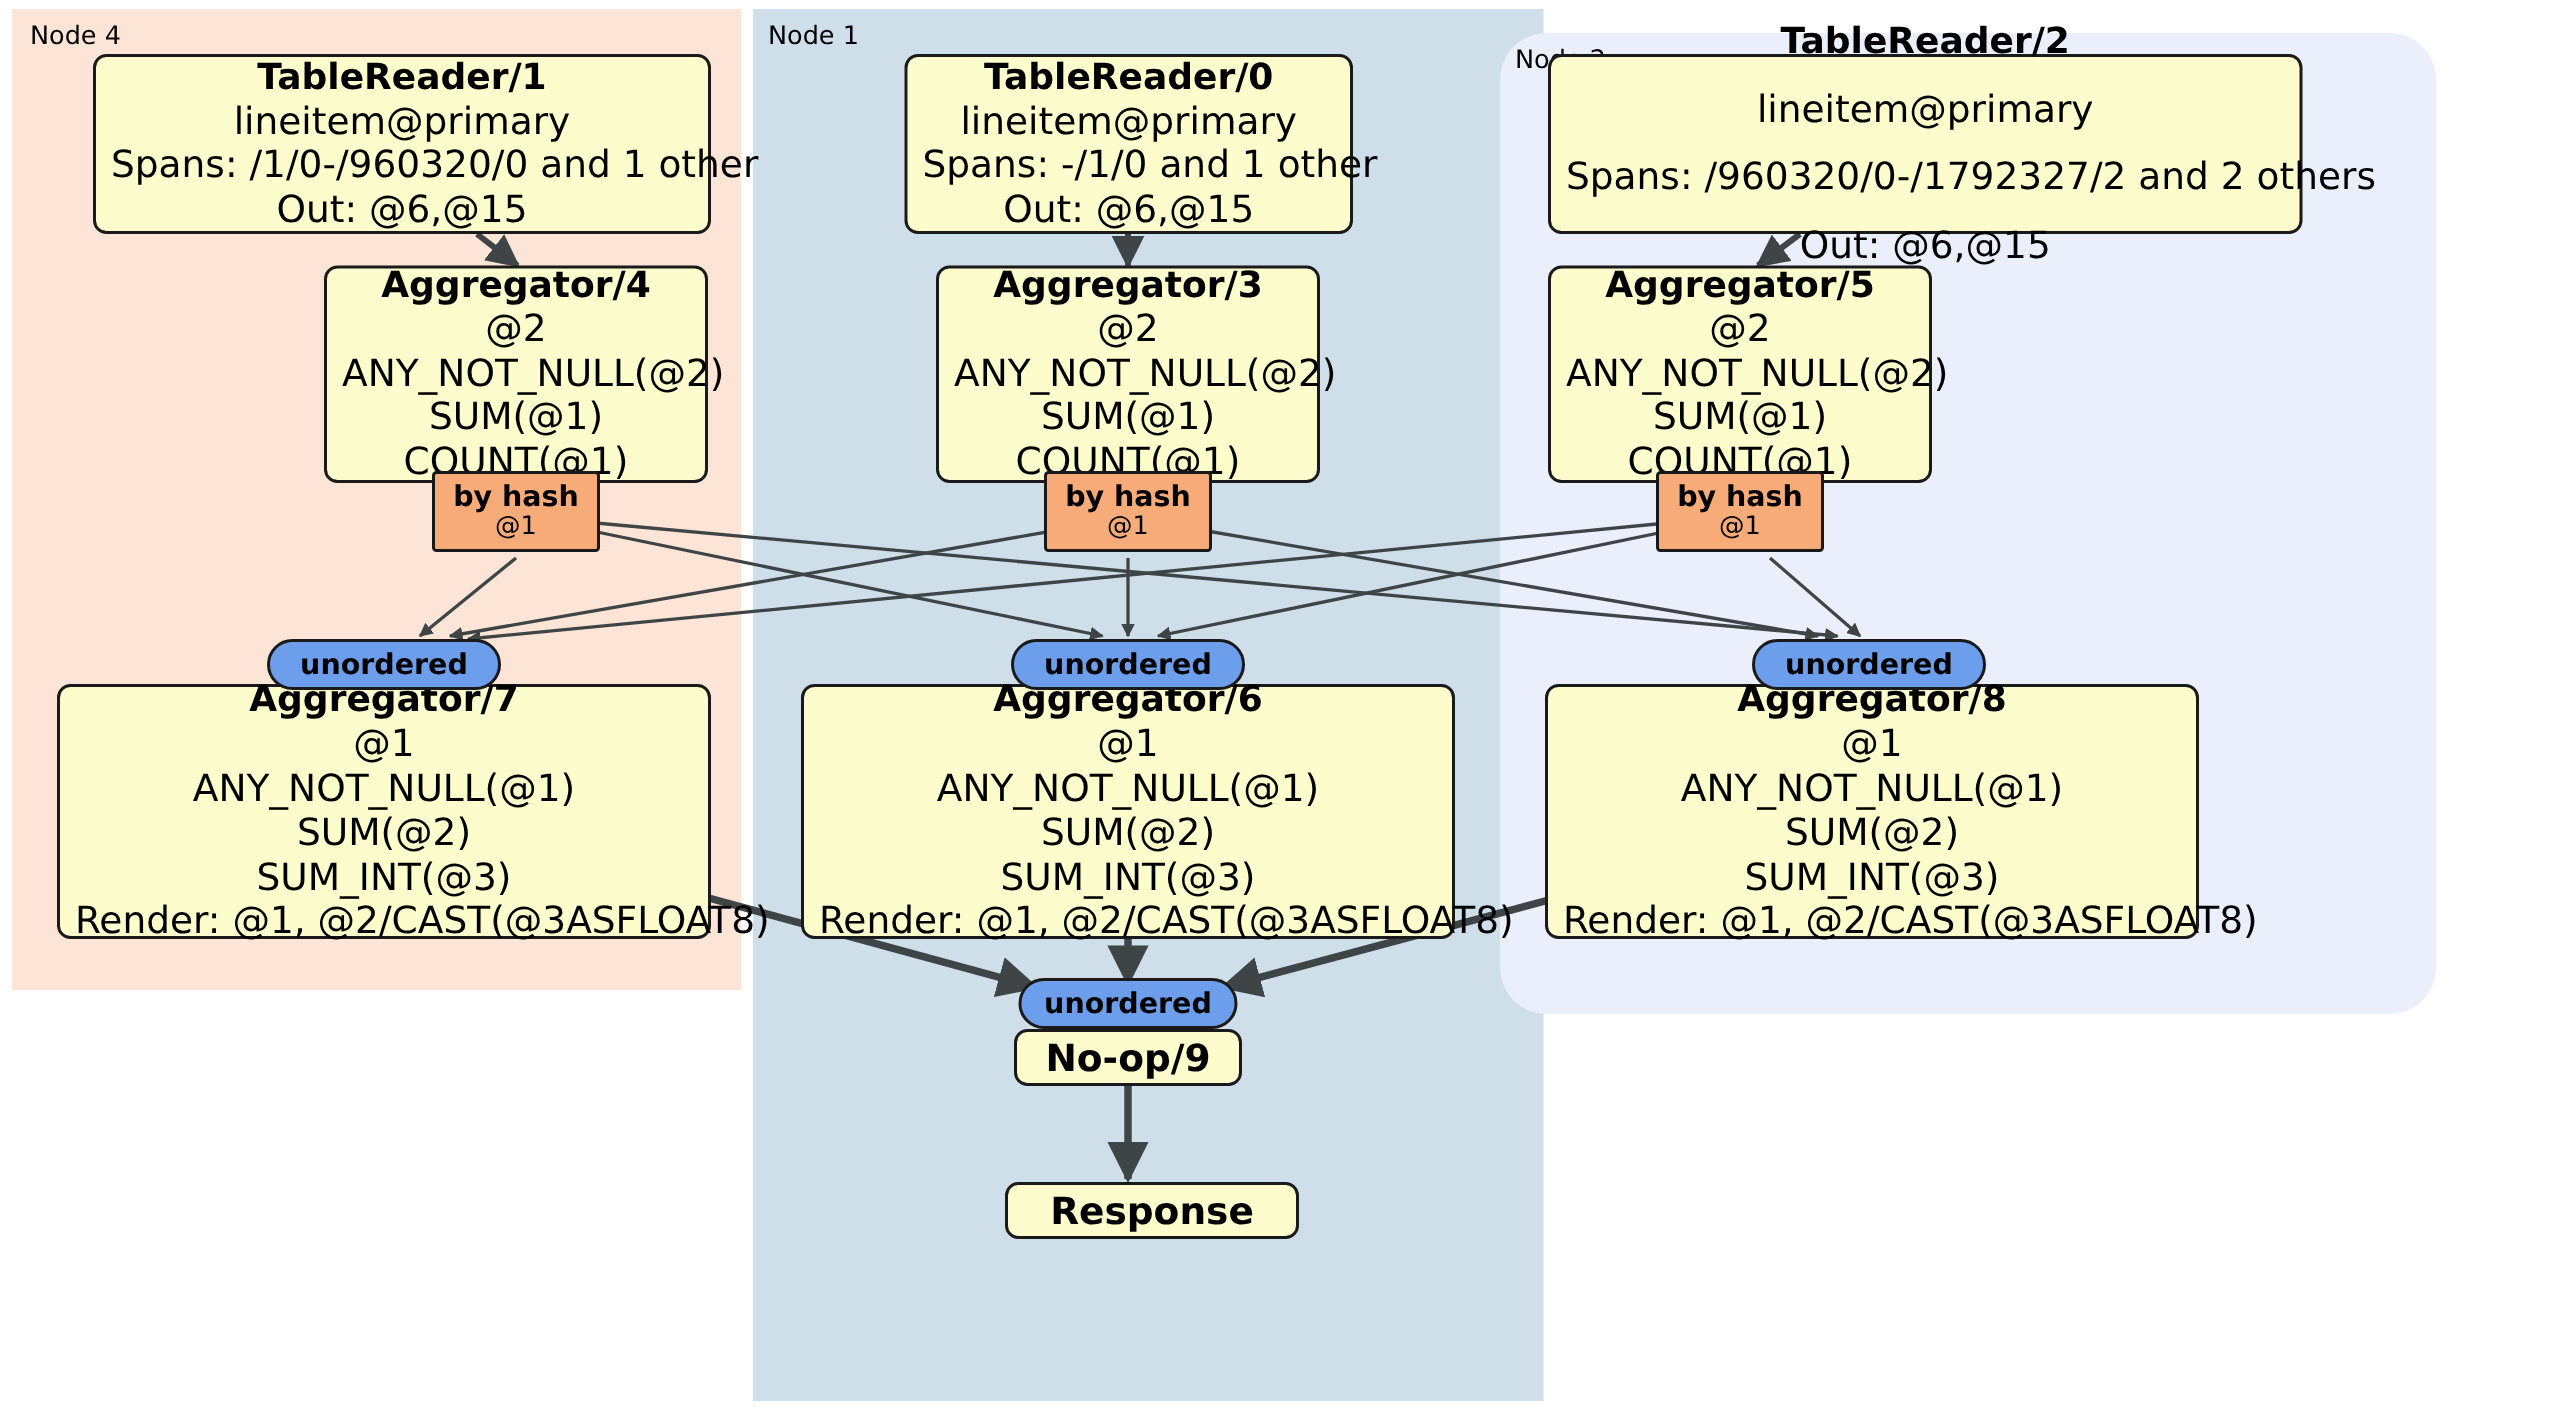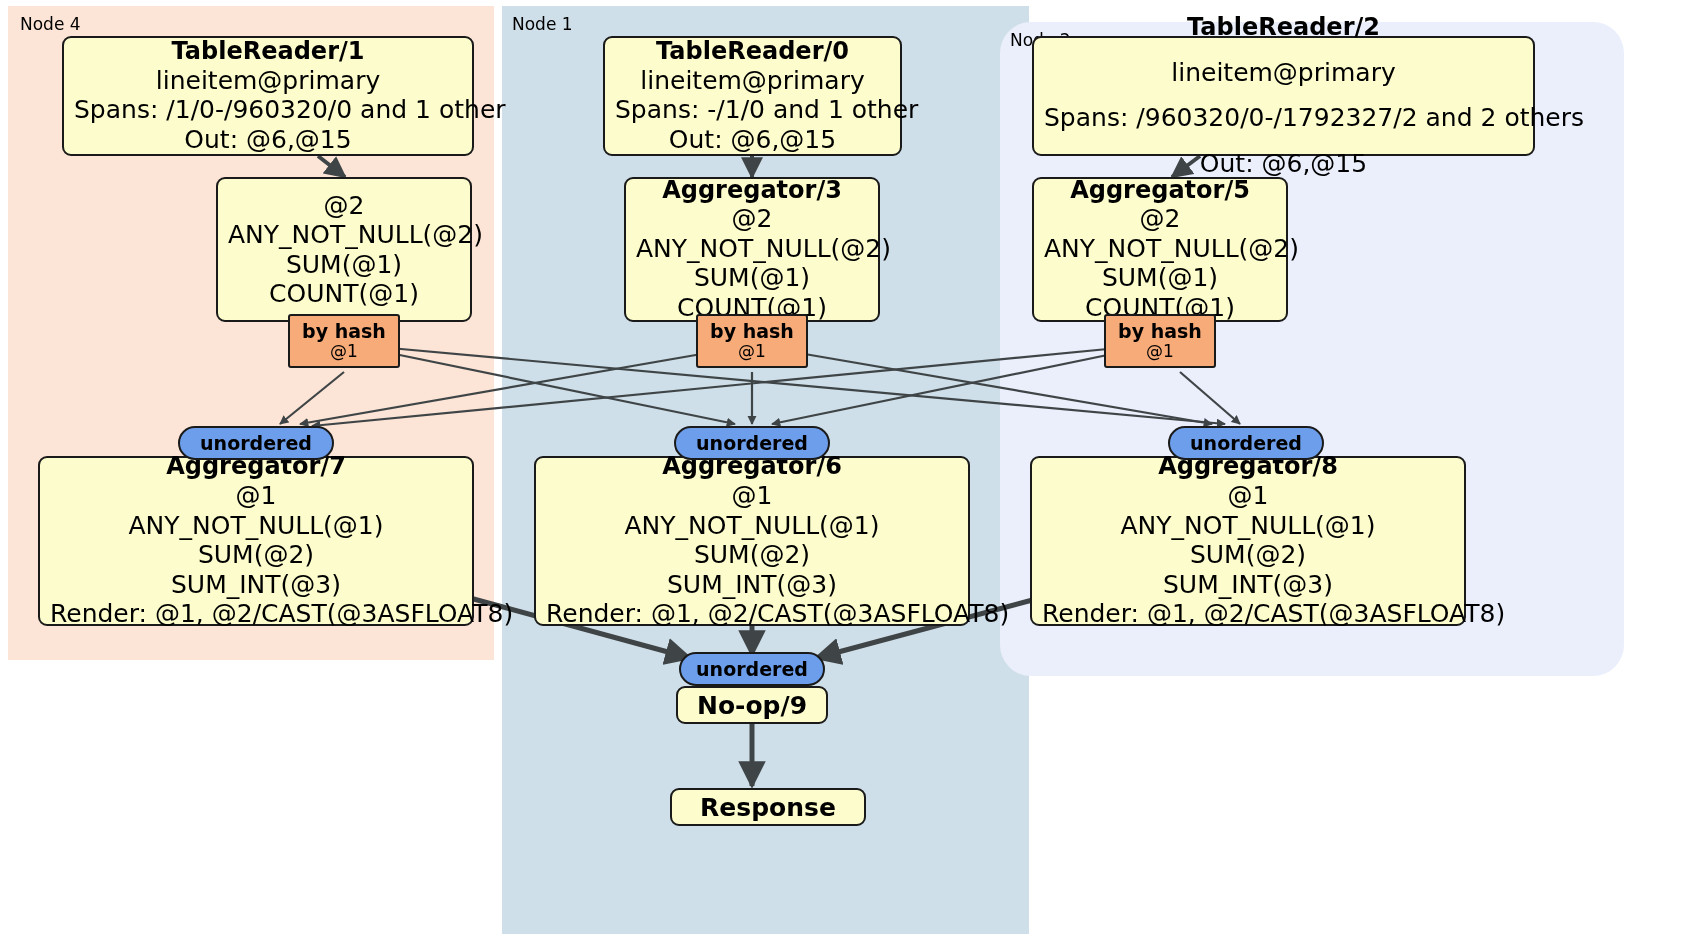--- a/index.html
+++ b/index.html
@@ -113,20 +113,21 @@
   </div>
 
   <div class="box" style="left:1032px;top:36px;width:503px;height:120px;gap:16px;">
     <div class="ttl">TableReader/2</div>
     <div class="ln">lineitem@primary</div>
     <div class="ln">Spans: /960320/0-/1792327/2 and 2 others</div>
     <div class="ln">Out: @6,@15</div>
   </div>
 
   <div class="box" style="left:216px;top:177px;width:256px;height:145px;">
+    <div class="ttl">Aggregator/4</div>
     <div class="ln">@2</div>
     <div class="ln">ANY_NOT_NULL(@2)</div>
     <div class="ln">SUM(@1)</div>
     <div class="ln">COUNT(@1)</div>
   </div>
 
   <div class="box" style="left:624px;top:177px;width:256px;height:145px;">
     <div class="ttl">Aggregator/3</div>
     <div class="ln">@2</div>
     <div class="ln">ANY_NOT_NULL(@2)</div>

